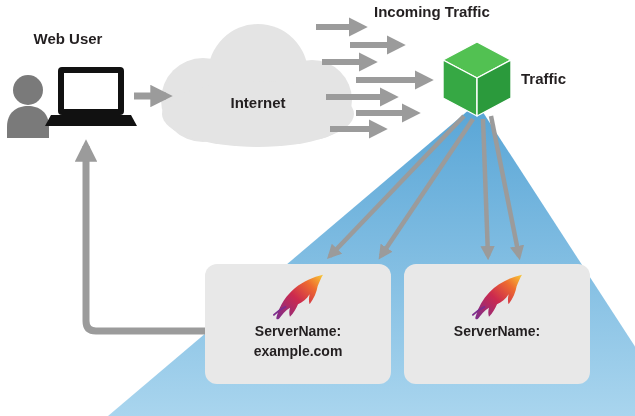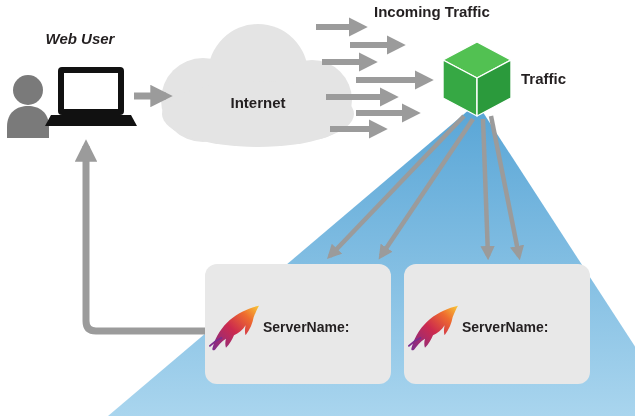--- a/index.html
+++ b/index.html
@@ -26,21 +26,21 @@
     font-size:15px;
     color:var(--text-dark);
     white-space:nowrap;
   }
   .lbl.center{text-align:center;}
   .server-card{
     position:absolute;
     width:186px;height:120px;
     background:var(--box-gray);
     border-radius:12px;
-    display:flex;flex-direction:row;
+    display:flex;flex-direction:column;
     align-items:center;
     padding-top:8px;
     box-sizing:border-box;
   }
   .server-card .feather{width:58px;height:50px;flex:0 0 auto;}
   .server-card .srv-line{
     font-weight:bold;
     font-size:14px;
     line-height:1.4;
     color:var(--text-dark);
@@ -106,21 +106,21 @@
       <path d="M7,138 L7,127 C7,112 17,106 28,106 C39,106 49,112 49,127 L49,138 Z"></path>
     </g>
 
     <g>
       <rect x="58" y="67" width="66" height="48" rx="4" fill="var(--laptop-black)"></rect>
       <rect x="64" y="73" width="54" height="36" fill="#ffffff"></rect>
       <path d="M51,115 L131,115 L137,126 L45,126 Z" fill="var(--laptop-black)"></path>
     </g>
   </svg>
 
-  <div class="lbl center" style="left:34px;top:30px;width:92px;font-style:italic;">Web User</div>
+  <div class="lbl center" style="left:22px;top:30px;width:92px;">Web User</div>
 
   <div class="lbl center" style="left:208px;top:78px;width:100px;margin-top:16px;">Internet</div>
 
   <div class="lbl" style="left:374px;top:3px;">Incoming Traffic</div>
 
   <div class="lbl" style="left:521px;top:70px;">Traffic</div>
 
   <div class="server-card" id="card-1">
     <svg class="feather" viewBox="0 0 64 56">
       <defs>
@@ -128,20 +128,21 @@
           <stop offset="0" stop-color="#7c2c8d"></stop>
           <stop offset="0.45" stop-color="#cc2a4e"></stop>
           <stop offset="0.75" stop-color="#ee6b2f"></stop>
           <stop offset="1" stop-color="#f8ca36"></stop>
         </linearGradient>
       </defs>
       <path d="M60,3 C38,8 16,22 8,50 C7,53 9,54 11,52 C14,48 18,43 23,40 C22,44 22,47 23,50 C27,46 30,41 32,36 C37,34 42,30 45,25 C44,30 44,33 45,36 C50,30 53,22 54,16 C56,11 58,6 60,3 Z" fill="url(#featherGrad1)"></path>
       <path d="M5,48 C9,44 13,41 18,39" fill="none" stroke="#7c2c8d" stroke-width="2" stroke-linecap="round"></path>
     </svg>
     <div class="srv-line">ServerName:</div>
+    <div class="srv-line">example.com</div>
   </div>
 
   <div class="server-card" id="card-2">
     <svg class="feather" viewBox="0 0 64 56">
       <defs>
         <linearGradient id="featherGrad2" x1="0" y1="1" x2="1" y2="0">
           <stop offset="0" stop-color="#7c2c8d"></stop>
           <stop offset="0.45" stop-color="#cc2a4e"></stop>
           <stop offset="0.75" stop-color="#ee6b2f"></stop>
           <stop offset="1" stop-color="#f8ca36"></stop>

